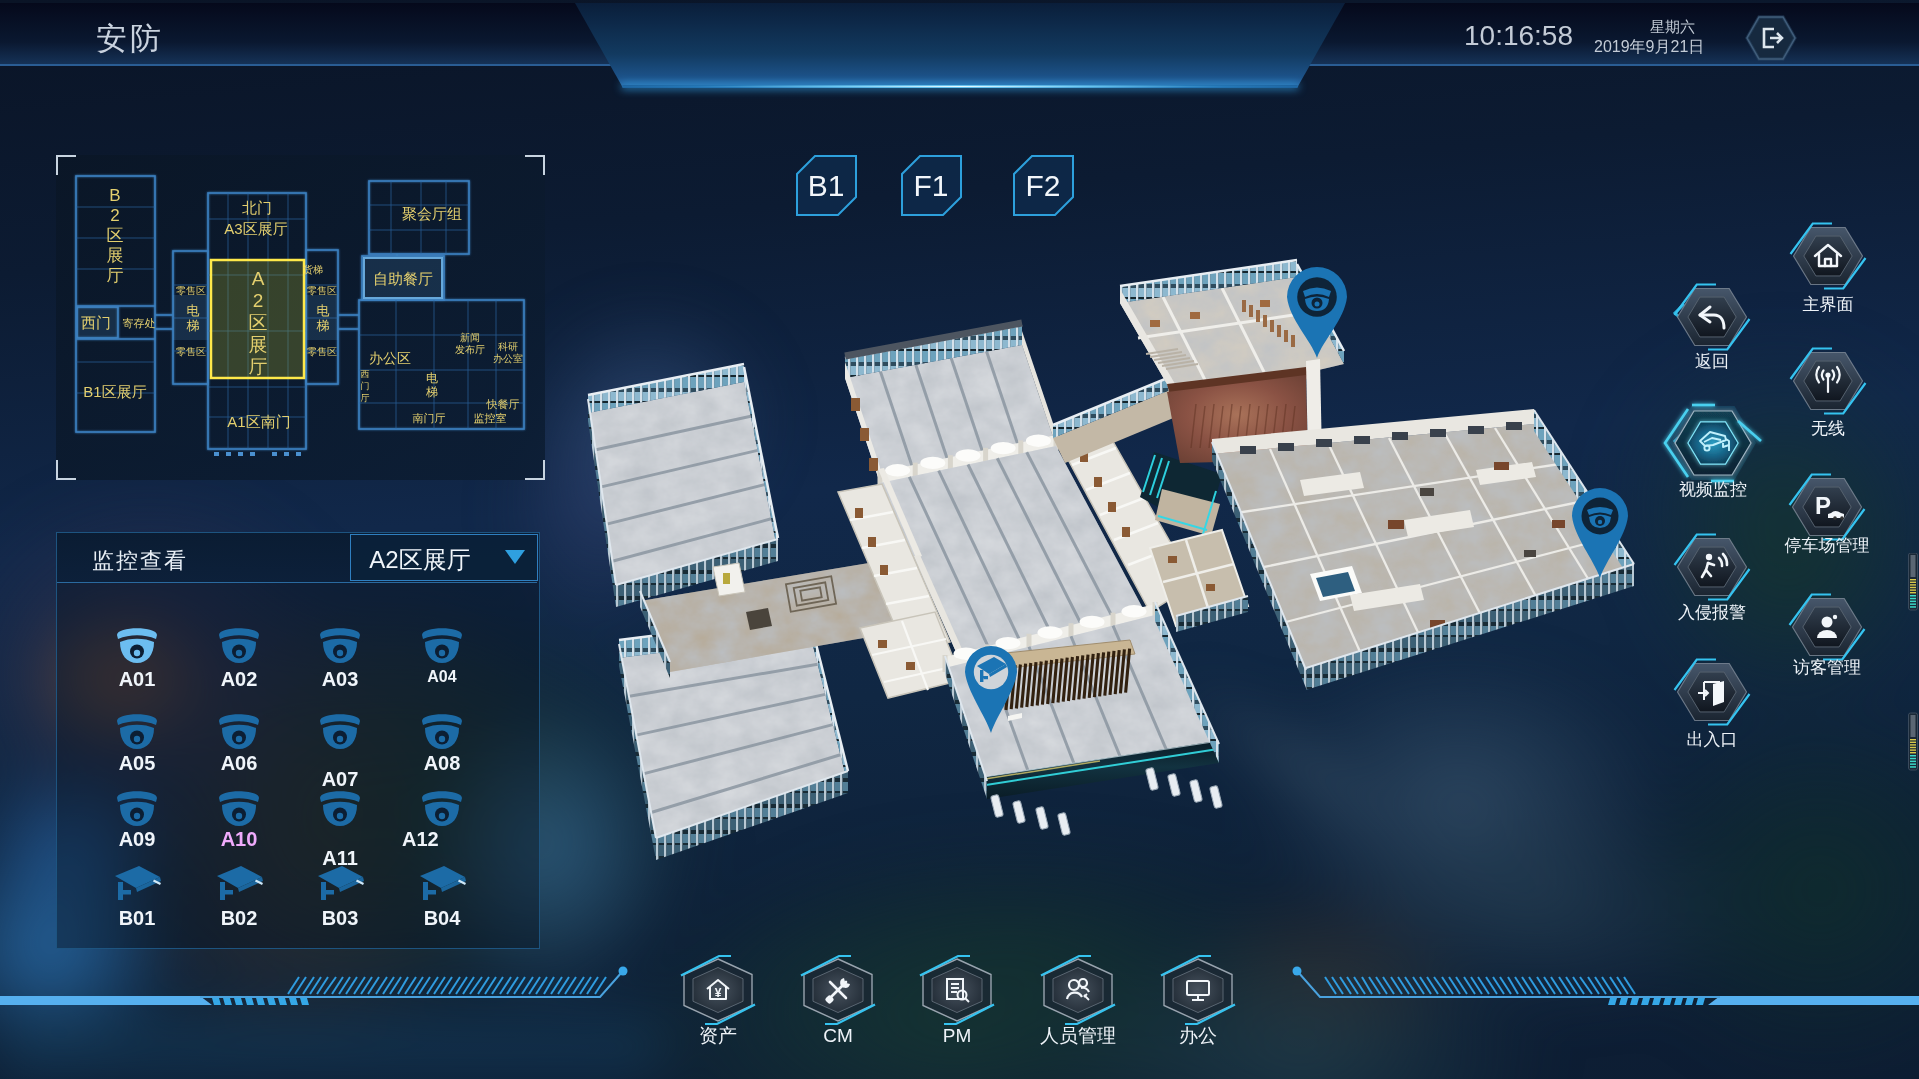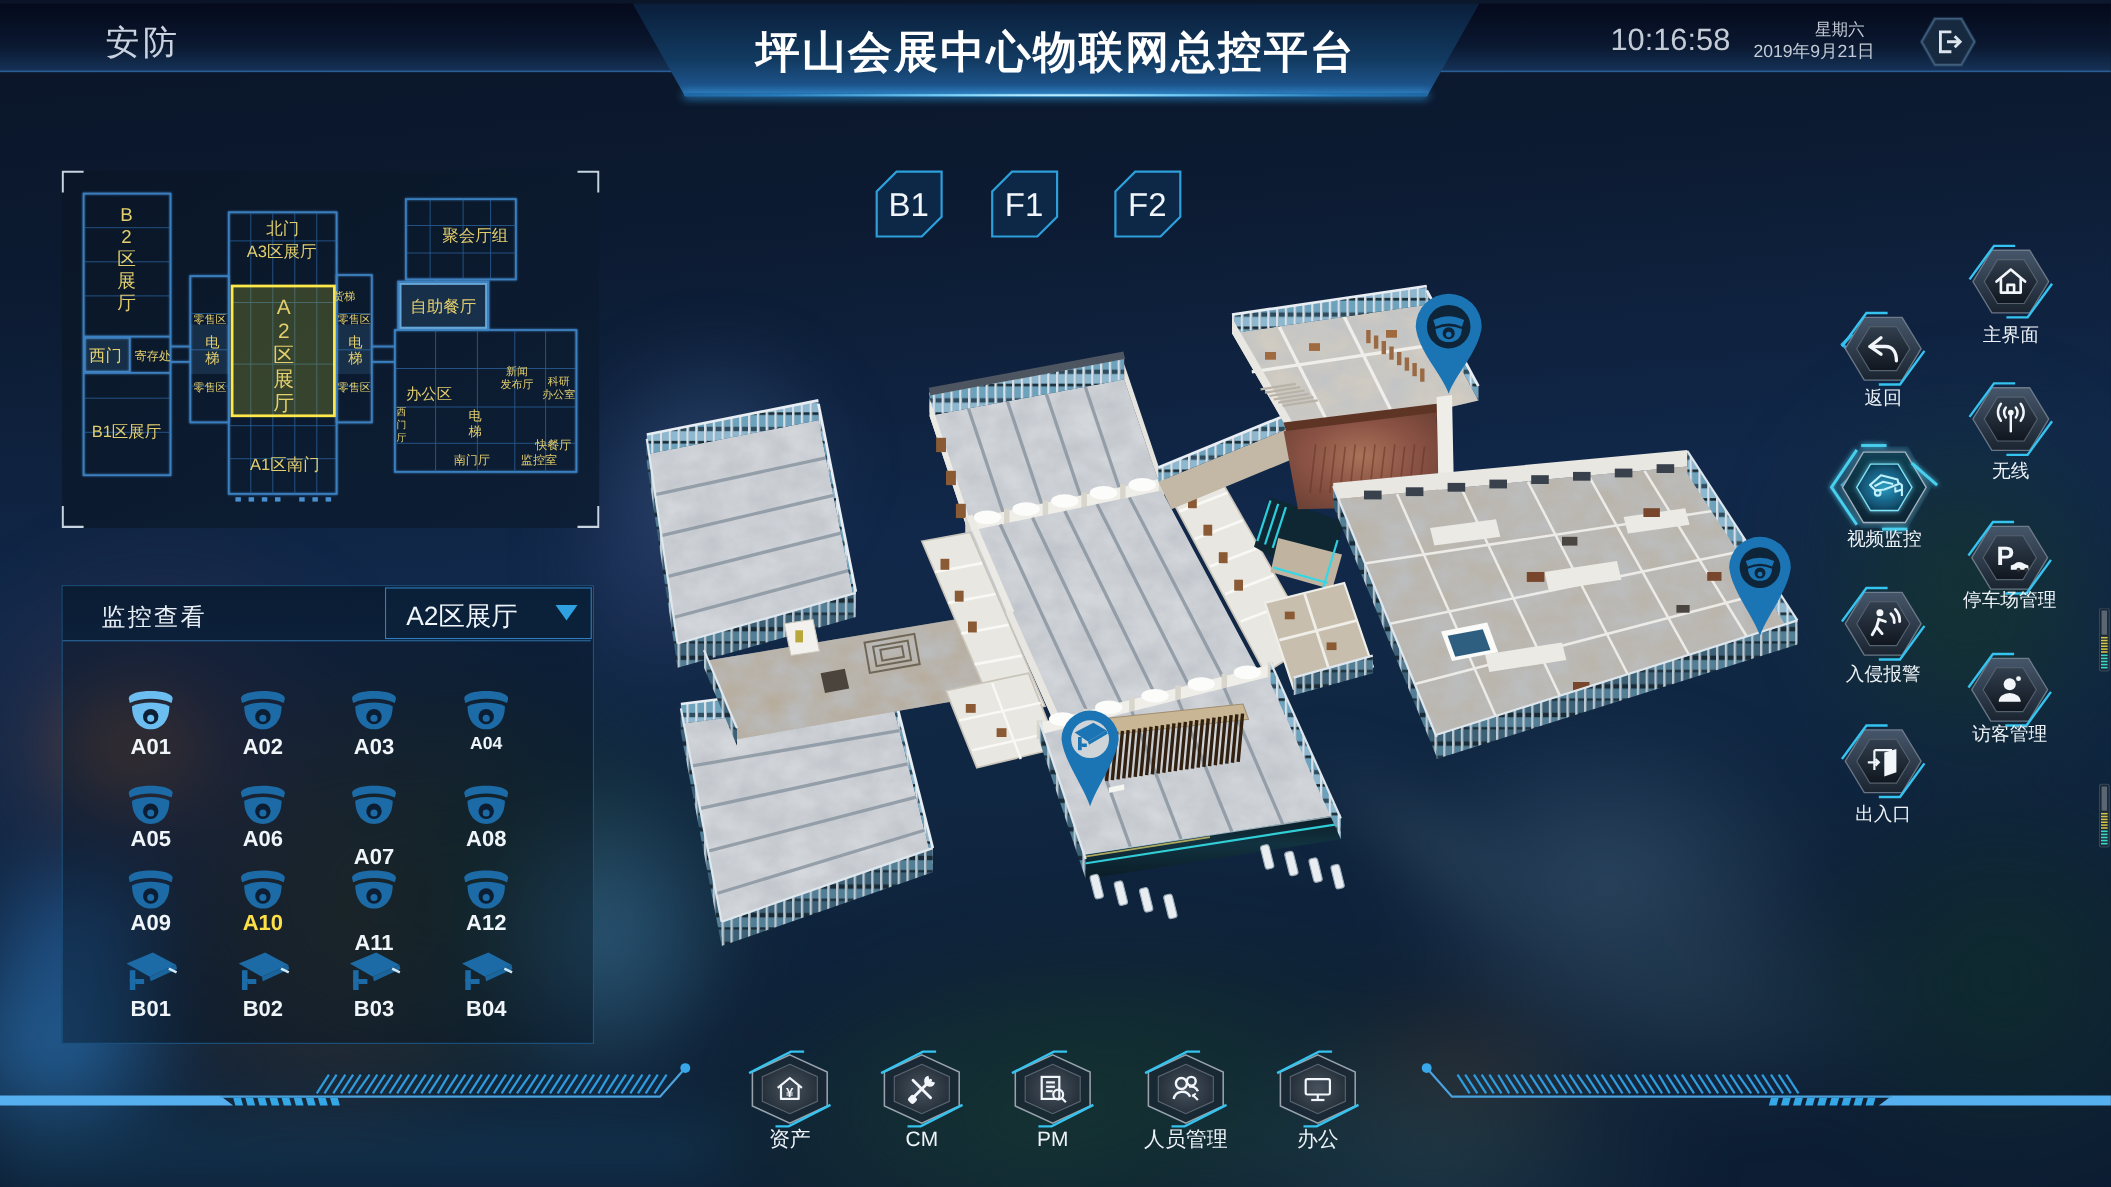--- a/index.html
+++ b/index.html
@@ -488,22 +488,20 @@
     clip-path:polygon(65px 0,639px 0,639px 63px,0 63px);"></div>
 
   <div class="abs" style="left:560px;top:3px;width:800px;height:85px;
     background:linear-gradient(180deg,#0a1e3a 0%,#123a60 60%,#1d538a 88%,#2e6fae 100%);
     clip-path:polygon(15px 0,785px 0,737px 85px,63px 85px);"></div>
 
   <div class="abs" style="left:622px;top:85px;width:676px;height:3px;border-radius:1.5px;
     background:radial-gradient(ellipse 60% 100% at center,#e8fbff 0%,#6cc8f2 30%,#2579b8 65%,#1a5a94 100%);
     box-shadow:0 0 9px 1px #2f96d8;"></div>
 
-  <div class="abs" style="left:560px;top:20px;width:800px;text-align:center;
-    font-size:40px;font-weight:bold;color:#ffffff;letter-spacing:2px;">坪山会展中心物联网总控平台</div>
 
   <div class="abs" style="left:96px;top:18px;font-size:31px;color:#c9d2de;letter-spacing:3px;">安防</div>
 
   <div class="abs" style="left:1464px;top:20px;font-size:28px;color:#c3cbd6;">10:16:58</div>
 
   <div class="abs" style="left:1650px;top:18px;font-size:15px;color:#c3cbd6;">星期六</div>
 
   <div class="abs" style="left:1594px;top:37px;font-size:16px;color:#c3cbd6;">2019年9月21日</div>
 
   <svg class="abs" style="left:1745px;top:15px;" width="52" height="46" viewBox="0 0 52 46">
@@ -799,41 +797,41 @@
 <div class="abs" style="left:41px;top:296px;width:80px;text-align:center;font-size:20px;font-weight:bold;color:#f0f5fa;">A09</div>
 
 <div class="abs" style="left:158px;top:256px;"><svg width="50" height="42" viewBox="0 0 50 42">
           <g fill="#1c6ba6">
 <path d="M5 10 C5 1 45 1 45 10 L44 14 C32 9 18 9 6 14 Z"></path>
 <path d="M8 17 C17 12.5 33 12.5 42 17 C42 30 35 38 25 38 C15 38 8 30 8 17 Z"></path>
           </g>
 <circle cx="25" cy="26.5" r="7" fill="#0c1e33"></circle>
           <circle cx="25" cy="28" r="3.2" fill="#1c6ba6"></circle>
         </svg></div>
-<div class="abs" style="left:143px;top:296px;width:80px;text-align:center;font-size:20px;font-weight:bold;color:#fde047;">A10</div>
+<div class="abs" style="left:143px;top:296px;width:80px;text-align:center;font-size:20px;font-weight:bold;color:#f0abfc;">A10</div>
 
 <div class="abs" style="left:259px;top:256px;"><svg width="50" height="42" viewBox="0 0 50 42">
           <g fill="#1c6ba6">
 <path d="M5 10 C5 1 45 1 45 10 L44 14 C32 9 18 9 6 14 Z"></path>
 <path d="M8 17 C17 12.5 33 12.5 42 17 C42 30 35 38 25 38 C15 38 8 30 8 17 Z"></path>
           </g>
 <circle cx="25" cy="26.5" r="7" fill="#0c1e33"></circle>
           <circle cx="25" cy="28" r="3.2" fill="#1c6ba6"></circle>
         </svg></div>
 <div class="abs" style="left:244px;top:296px;width:80px;text-align:center;font-size:20px;font-weight:bold;color:#f0f5fa;margin-top:19px;">A11</div>
 
 <div class="abs" style="left:361px;top:256px;"><svg width="50" height="42" viewBox="0 0 50 42">
           <g fill="#1c6ba6">
 <path d="M5 10 C5 1 45 1 45 10 L44 14 C32 9 18 9 6 14 Z"></path>
 <path d="M8 17 C17 12.5 33 12.5 42 17 C42 30 35 38 25 38 C15 38 8 30 8 17 Z"></path>
           </g>
 <circle cx="25" cy="26.5" r="7" fill="#0c1e33"></circle>
           <circle cx="25" cy="28" r="3.2" fill="#1c6ba6"></circle>
         </svg></div>
-<div class="abs" style="left:346px;top:296px;width:80px;text-align:center;font-size:20px;font-weight:bold;color:#f0f5fa;">A12</div>
+<div class="abs" style="left:346px;top:296px;width:80px;font-size:20px;font-weight:bold;color:#f0f5fa;">A12</div>
 
 <div class="abs" style="left:54px;top:332px;"><svg width="54" height="42" viewBox="0 0 54 42">
           <g fill="#1c6ba6">
 <path d="M5 12 L29 2 L50 13 L26 24 Z"></path>
 <path d="M26 24 L50 13 L51 17 L27 28 Z" opacity="0.92"></path>
 <path d="M44 15.5 L51 19 L50 21 L43 17.5 Z" fill="#cfe8f8"></path>
 <rect x="8" y="18" width="5" height="18"></rect>
 <path d="M8 26 h13 v4.5 h-8 v-2 h-5 z"></path>
           </g>
         </svg></div>

